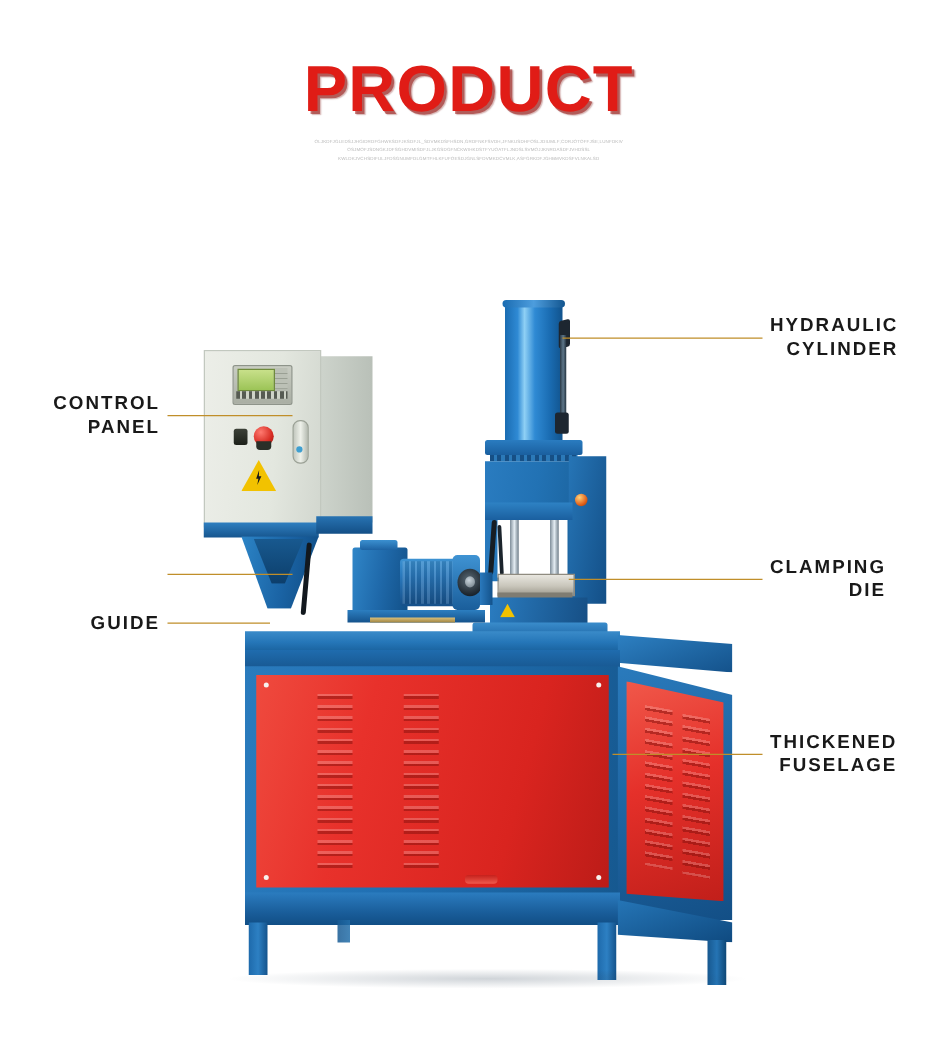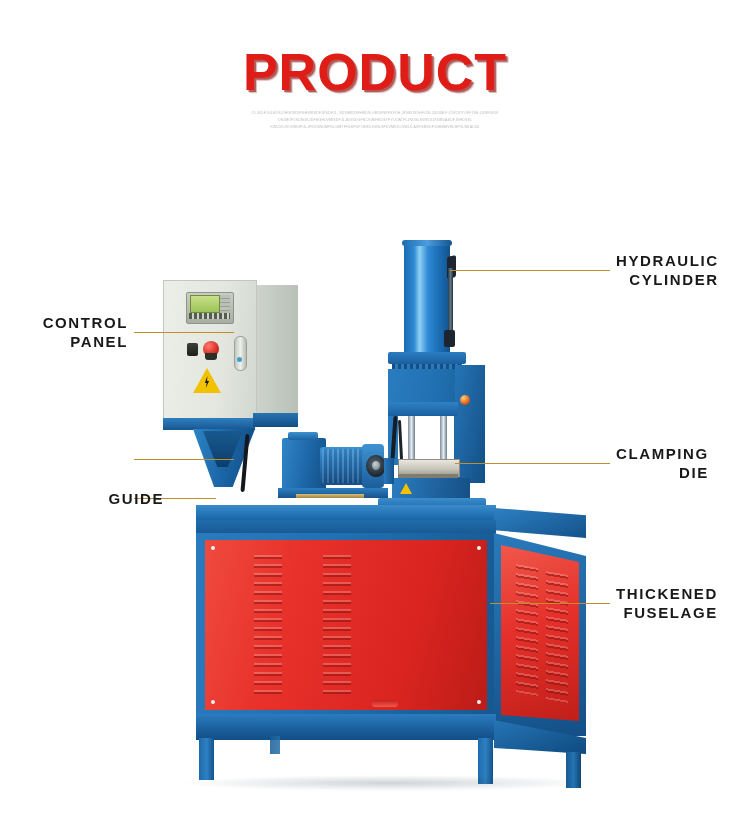--- a/index.html
+++ b/index.html
@@ -287,21 +287,21 @@
   <div class="lead" style="left:450px;top:270px;width:160px;"></div>
   <div class="lead" style="left:455px;top:463px;width:155px;"></div>
   <div class="lead" style="left:490px;top:603px;width:120px;"></div>
 
   <div class="lbl l" style="left:0;top:313px;width:128px;">
     <div>CONTROL</div>
     <div>PANEL</div>
   </div>
 
 
-  <div class="lbl l" style="left:16px;top:489px;width:128px;padding-left:20px;">
+  <div class="lbl l" style="left:0;top:489px;width:128px;">
     <div>GUIDE</div>
   </div>
 
   <div class="lbl r" style="left:616px;top:251px;">
     <div>HYDRAULIC</div>
     <div>CYLINDER</div>
   </div>
 
   <div class="lbl r" style="left:616px;top:444px;">
     <div>CLAMPING</div>

